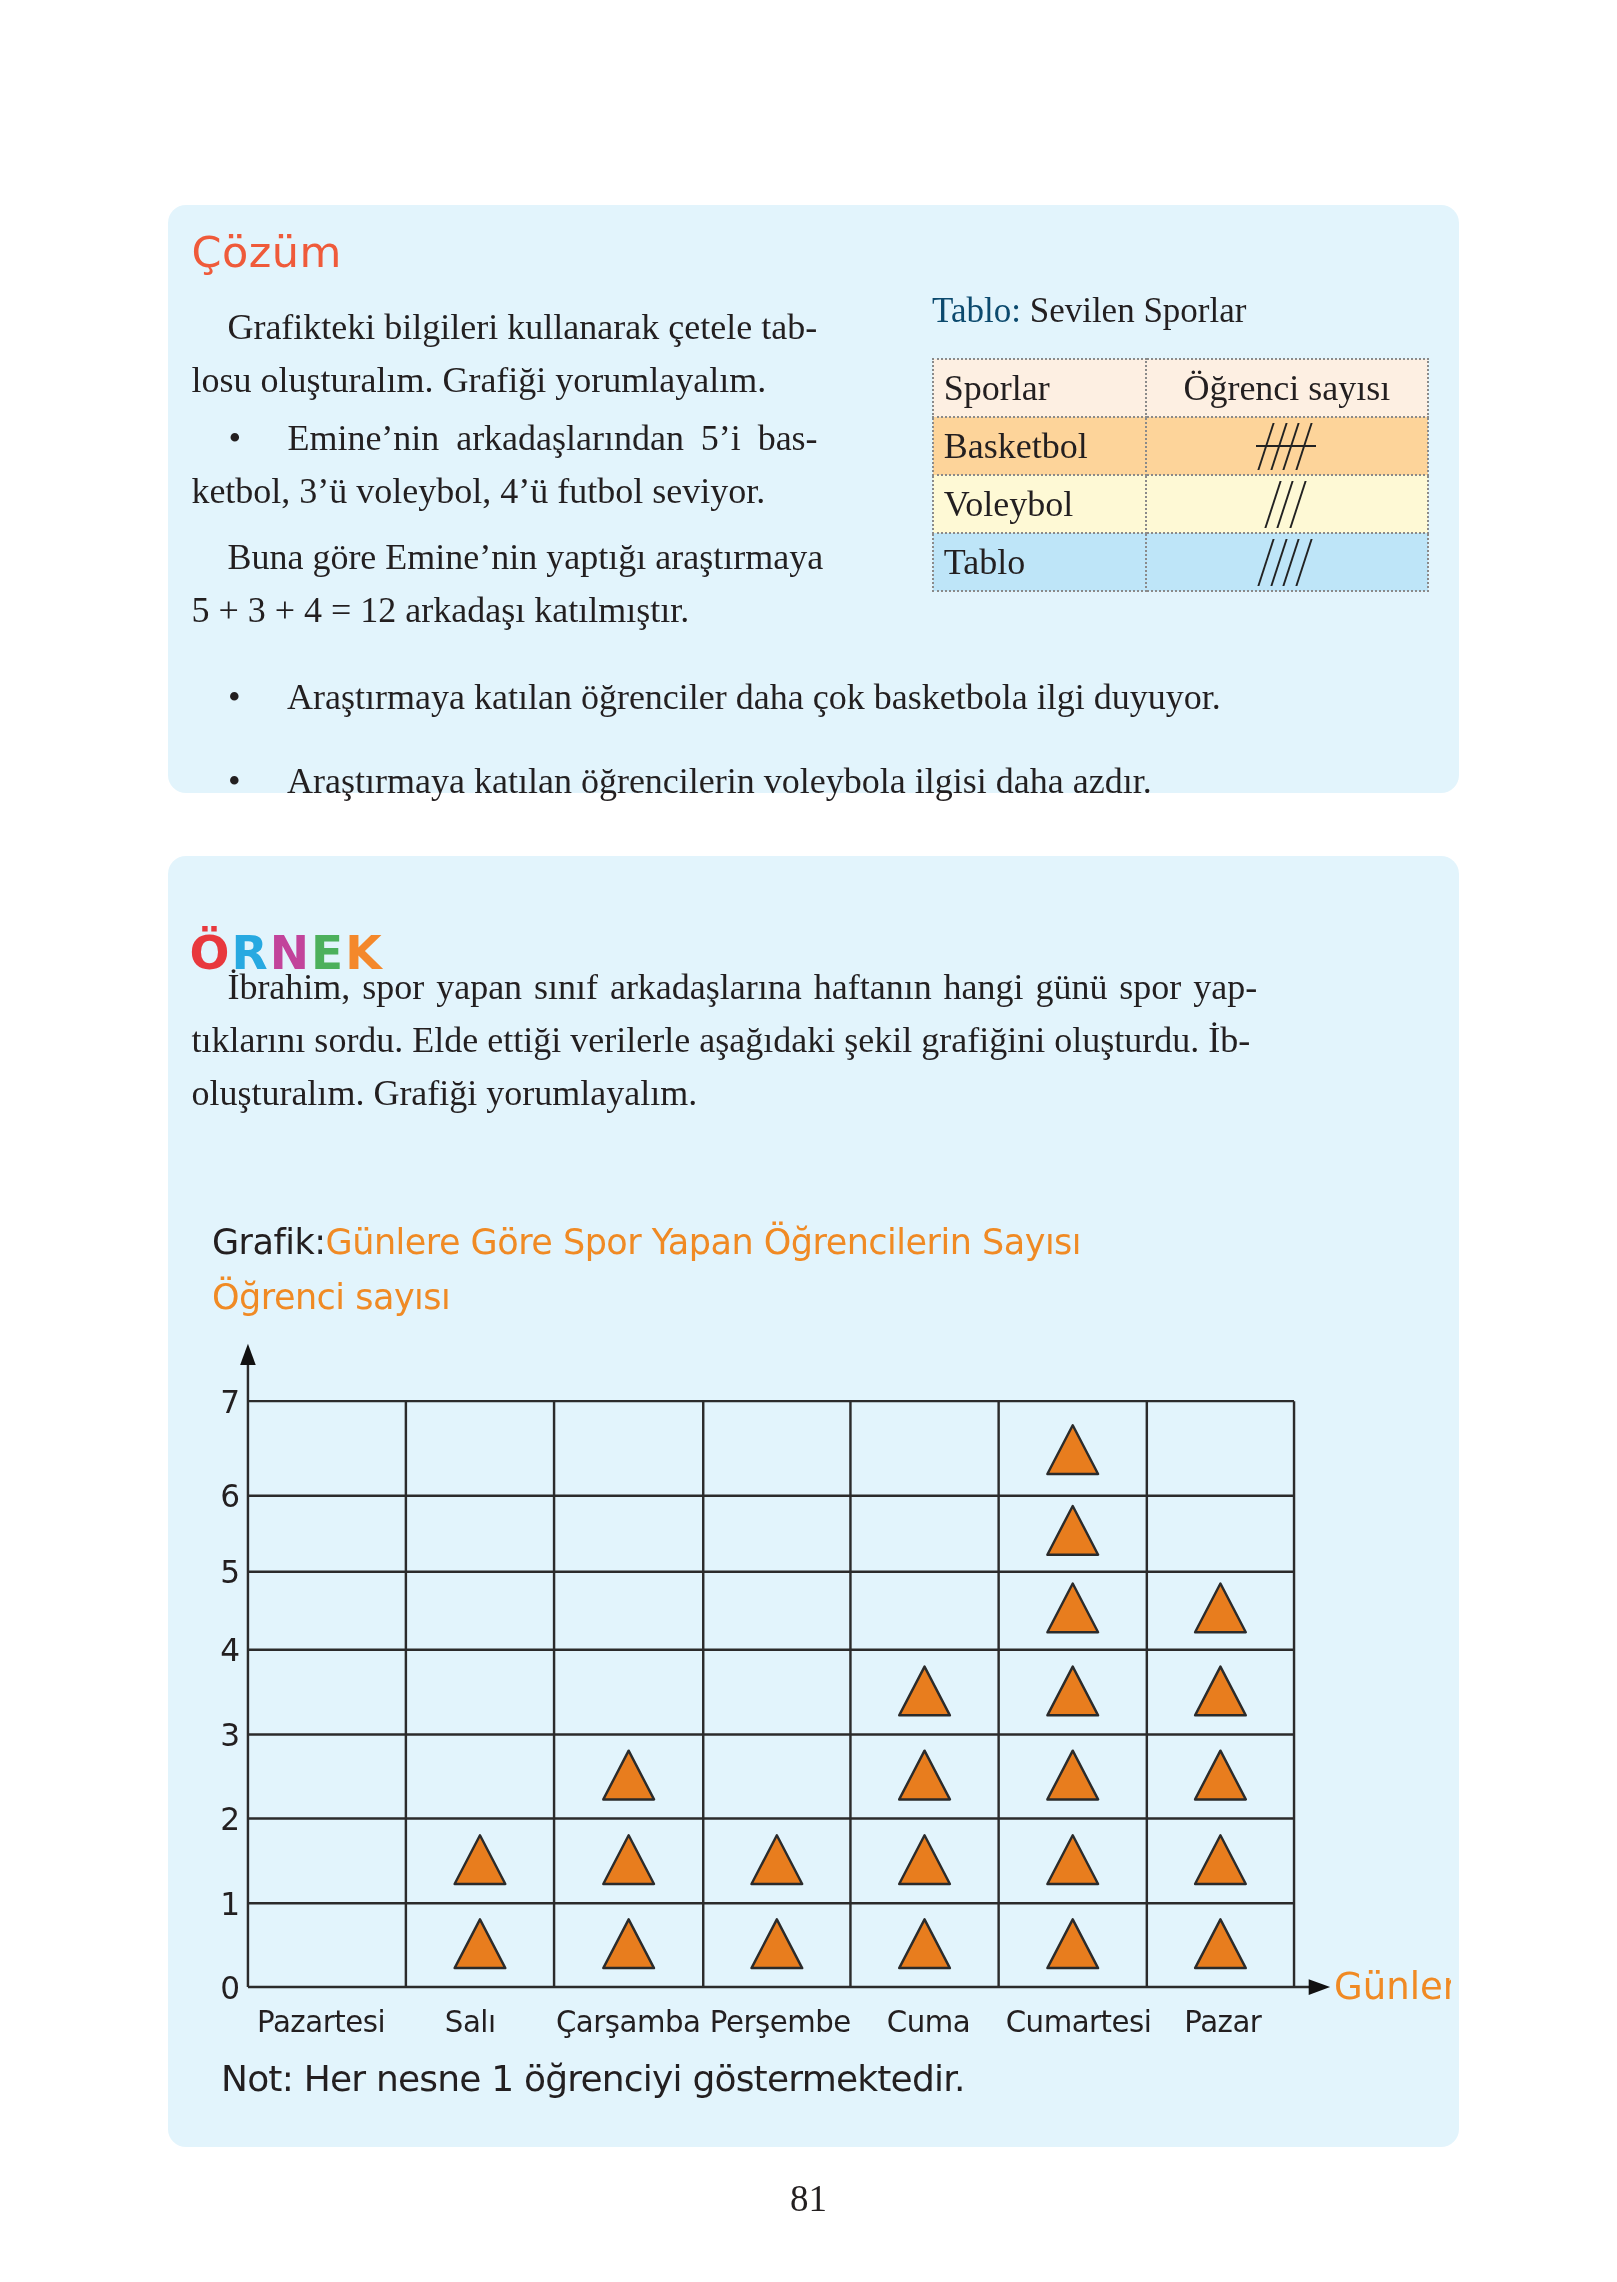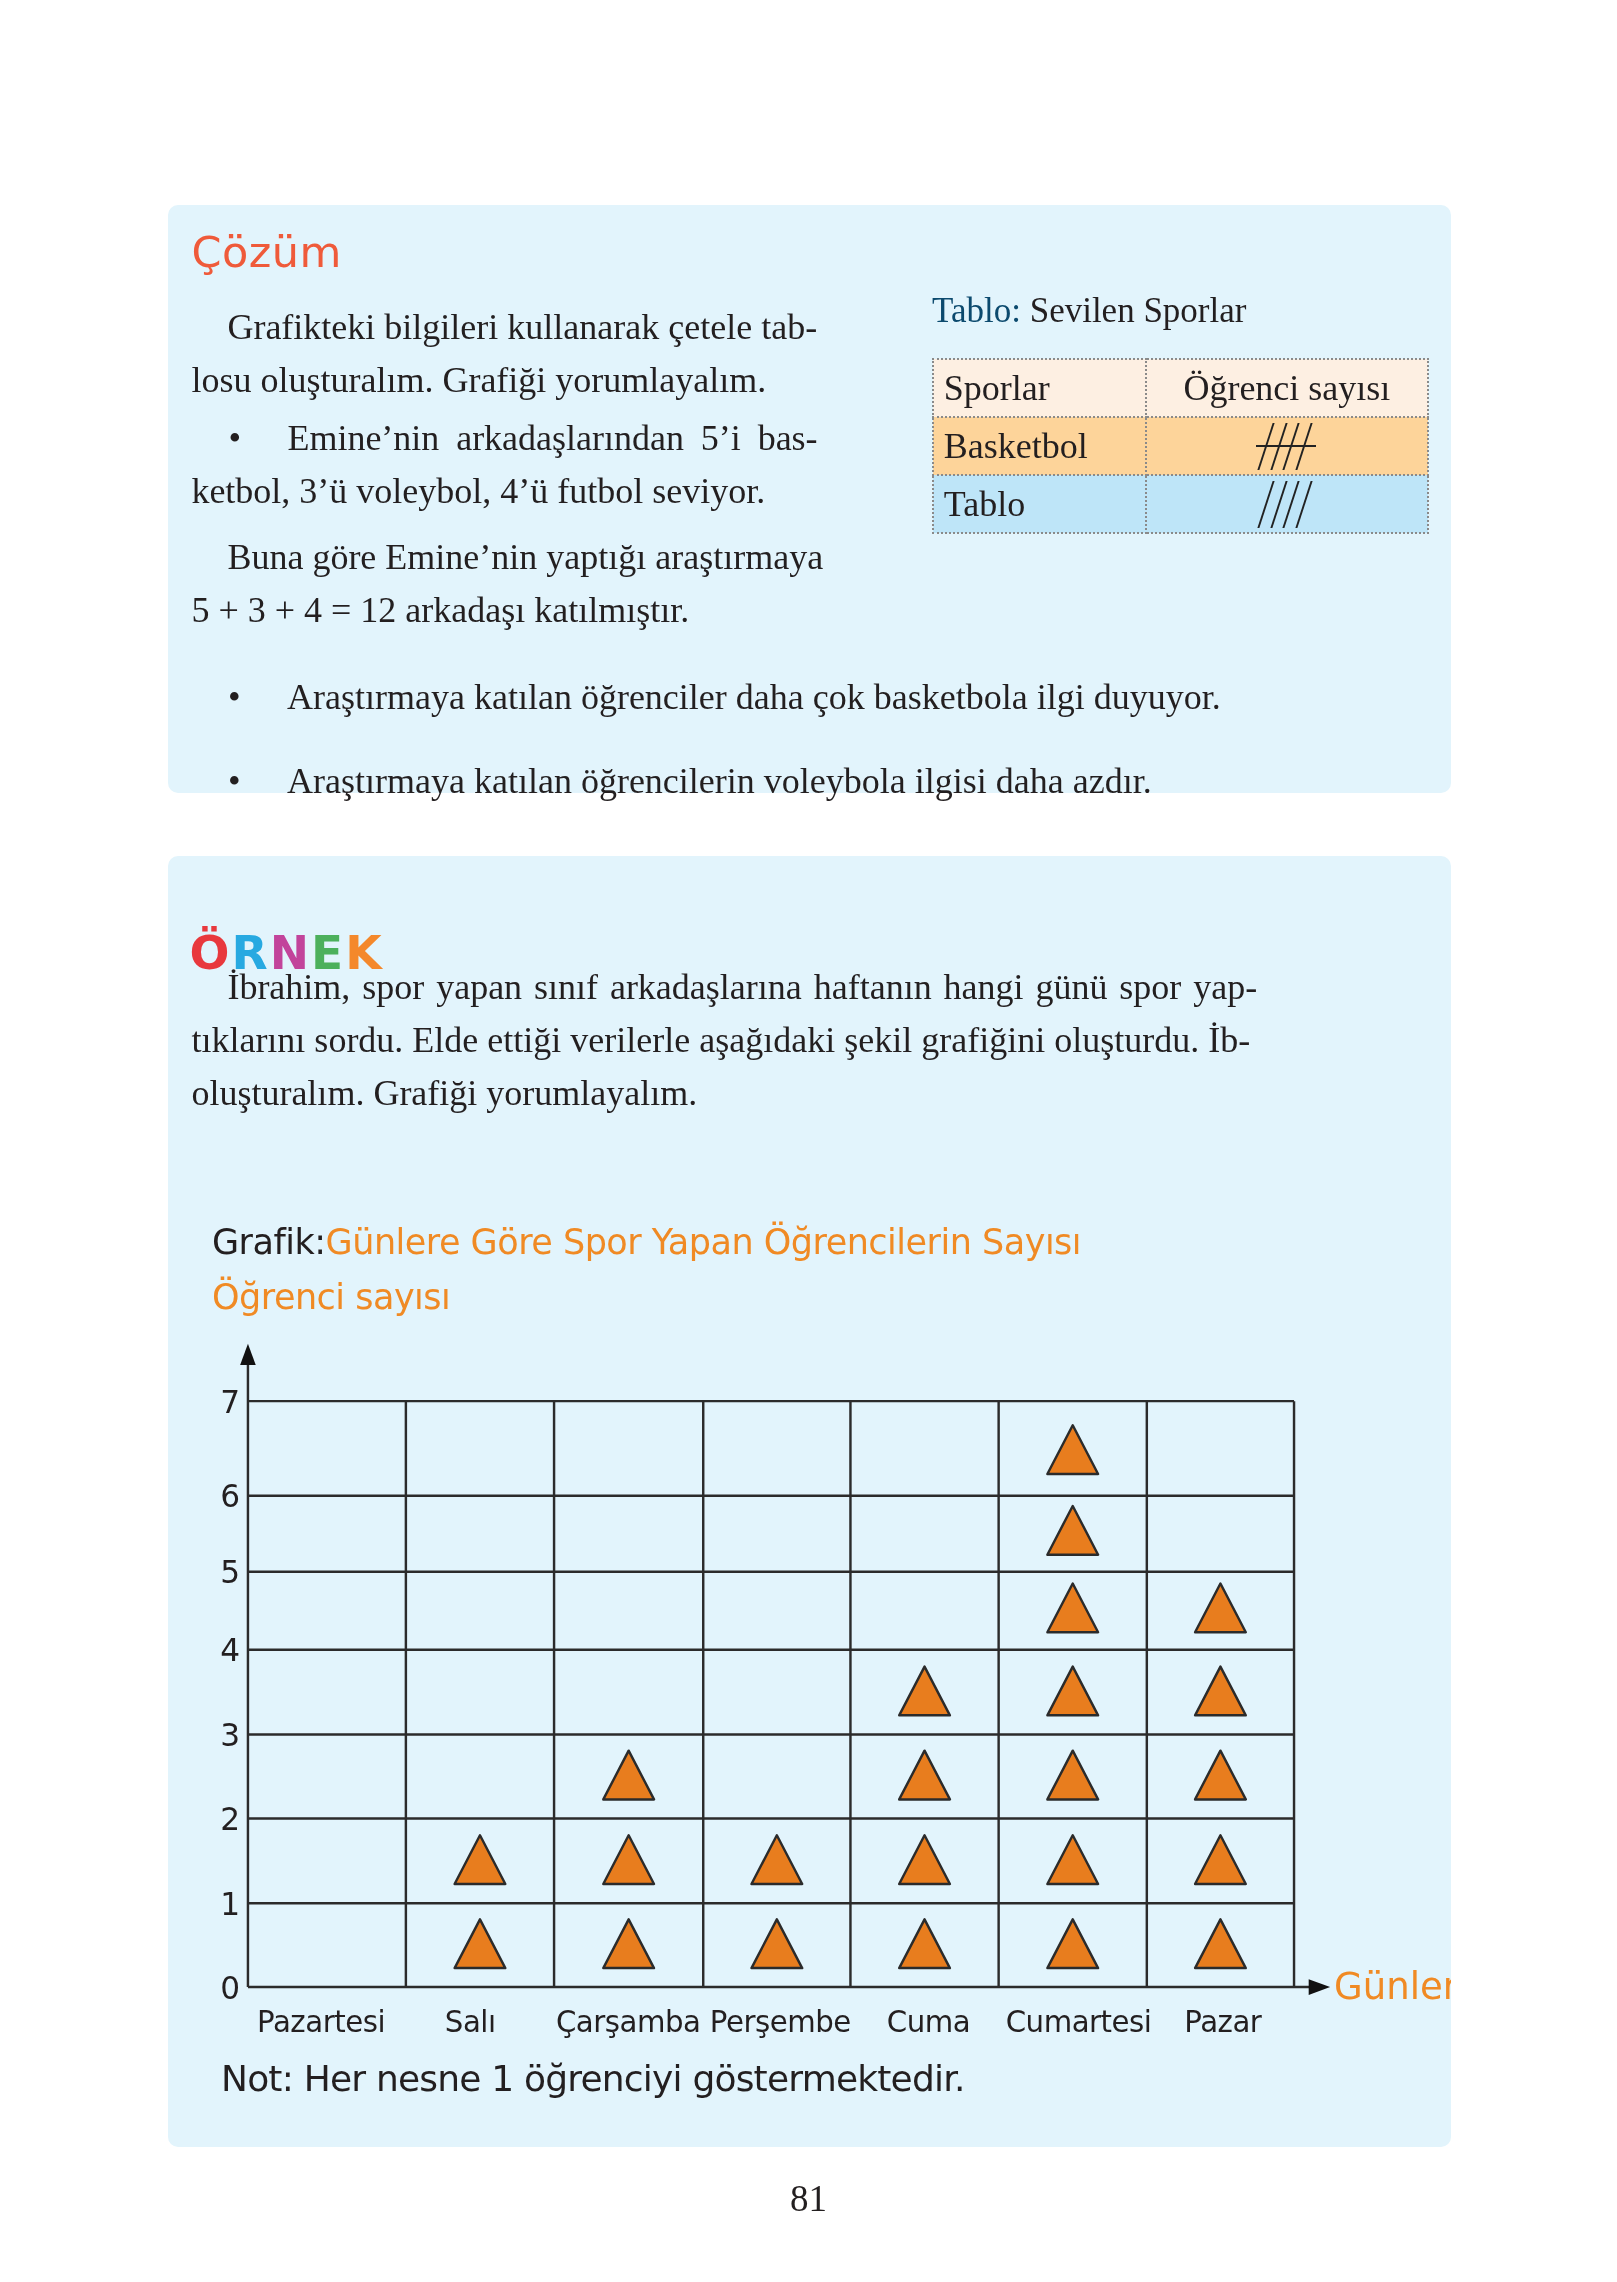--- a/index.html
+++ b/index.html
@@ -1,18 +1,18 @@
 <!DOCTYPE html>
 <html><head>
 <meta charset="utf-8">
 <style>
   html, body { margin: 0; padding: 0; background: #ffffff; }
   body { width: 1618px; height: 2282px; position: relative; overflow: hidden;
          font-family: "Liberation Serif", "DejaVu Serif", serif; color: #231f20; }
-  .box { position: absolute; background: #e2f4fc; border-radius: 10px; }
+  .box { position: absolute; background: #e2f4fc; border-radius: 18px; padding-left: 8px; }
   #box1 { left: 168px; top: 205px; width: 1283px; height: 588px; }
   #box2 { left: 168px; top: 856px; width: 1283px; height: 1291px; }
 
   .solution-title { position: absolute; left: 23.4px; top: 21.5px; font-family: "DejaVu Sans", sans-serif;
          font-size: 43px; color: #ef5a3a; letter-spacing: 0.5px; }
   .serif-text { position: absolute; font-size: 36px; line-height: 53px; }
   .para { text-align: justify; text-align-last: left; }
   .bullet-dot { display: inline-block; width: 59px; }
 
   .tbl-title { position: absolute; left: 764px; top: 86px; font-size: 35px; }
@@ -71,20 +71,24 @@
 
   <table class="tally">
     <tbody>
         <tr id="tally-header" style="background: rgb(253, 239, 226);">
       <td class="c1">Sporlar</td>
       <td class="c2">Öğrenci sayısı</td>
     </tr>
     <tr class="tally-row" style="background: rgb(253, 212, 154);">
       <td class="c1">Basketbol</td>
       <td class="c2"><span class="tally-mark" style="width: 51px;"><i style="left: 3.9px;"></i><i style="left: 16.6px;"></i><i style="left: 29px;"></i><i style="left: 42px;"></i><b style="width: 60px;"></b></span></td>
+    </tr>
+    <tr class="tally-row" style="background: rgb(254, 249, 213);">
+      <td class="c1">Voleybol</td>
+      <td class="c2"><span class="tally-mark" style="width: 38px;"><i style="left: 3.9px;"></i><i style="left: 16.6px;"></i><i style="left: 29px;"></i></span></td>
     </tr>
     <tr class="tally-row" style="background: rgb(190, 229, 248);">
       <td class="c1">Tablo</td>
       <td class="c2"><span class="tally-mark" style="width: 51px;"><i style="left: 3.9px;"></i><i style="left: 16.6px;"></i><i style="left: 29px;"></i><i style="left: 42px;"></i></span></td>
     </tr>
   </tbody>
     </table>
 </div>
 
 <div id="box2" class="box">

